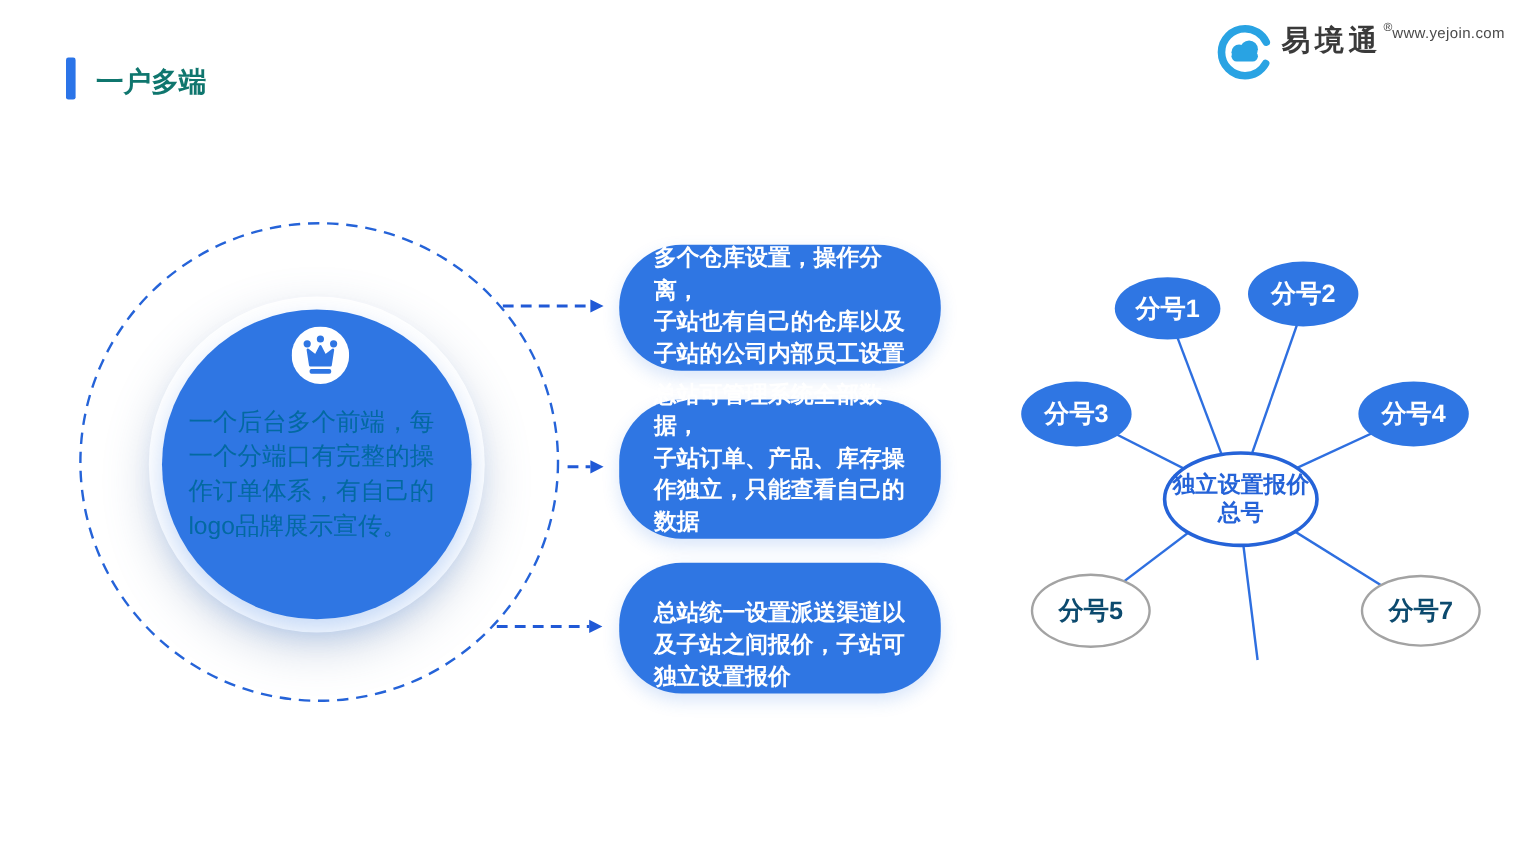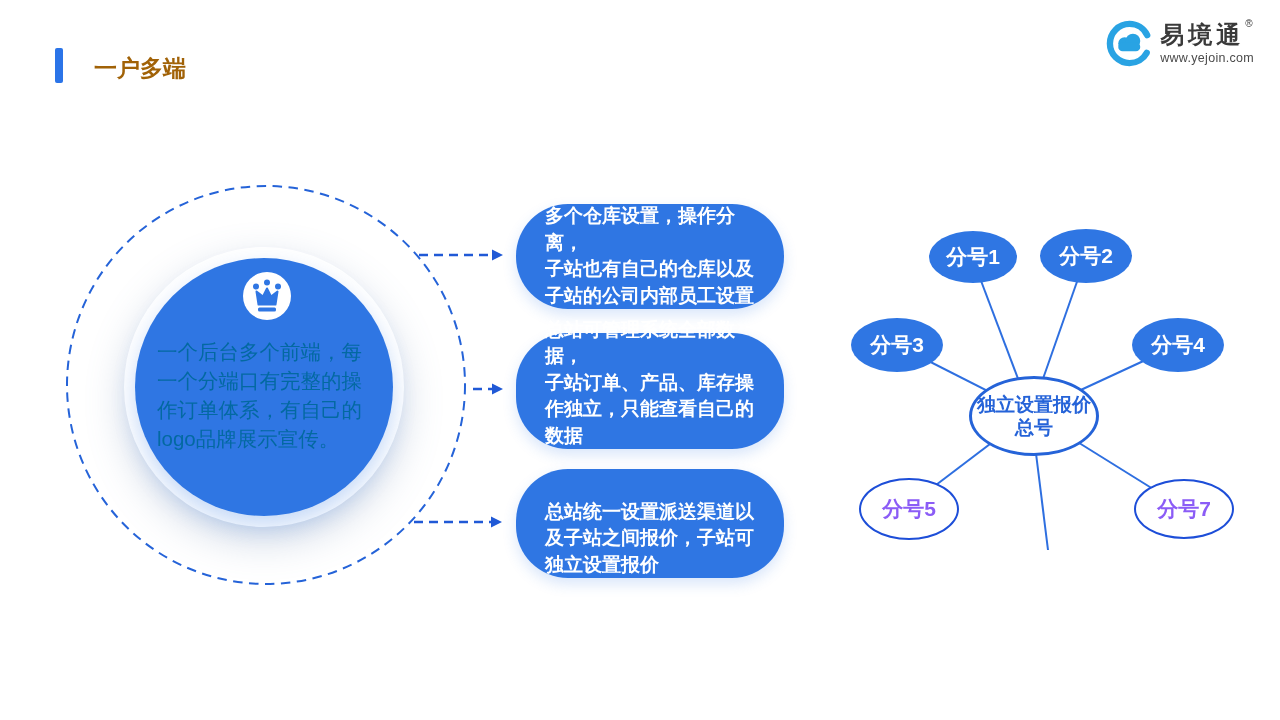--- a/index.html
+++ b/index.html
@@ -4,26 +4,26 @@
 <style>
   html,body{margin:0;padding:0;background:#e8e8e8;}
   .slide{position:relative;width:1280px;height:720px;background:#ffffff;overflow:hidden;
          font-family:"Liberation Sans","DejaVu Sans",sans-serif;}
   .decor{position:absolute;left:0;top:0;z-index:0;}
 
   
   .header{position:absolute;left:55px;top:48px;display:flex;align-items:flex-end;z-index:3;}
   .accent-bar{width:8px;height:35px;background:#2B74E8;border-radius:2px;margin-right:17px;margin-bottom:2px;}
   .title{font-size:30px;font-weight:700;color:#2878E8;letter-spacing:1px;line-height:38px;}
-  .subtitle{font-size:23px;font-weight:700;color:#a16207;margin-left:14px;line-height:34px;}
+  .subtitle{font-size:23px;font-weight:700;color:#0f766e;line-height:34px;}
 
   
   .logo{position:absolute;right:26px;top:20px;display:flex;align-items:flex-start;z-index:3;}
   .logo-icon{width:47px;height:47px;margin-right:7px;}
-  .logo-col{display:flex;flex-direction:column;}
+  .logo-col{display:flex;flex-direction:row;}
   .brand-row{display:flex;align-items:flex-start;}
   .brand{font-size:24px;font-weight:700;color:#3A3A3A;letter-spacing:4px;line-height:30px;}
   .reg{font-size:10px;color:#3A3A3A;margin-left:1px;margin-top:-2px;}
   .site{font-size:12.5px;color:#4A4A4A;line-height:15px;margin-top:1px;letter-spacing:0.3px;}
 
   
   .circle-white{position:absolute;left:124px;top:247px;width:280px;height:280px;border-radius:50%;
                 background:#ffffff;box-shadow:0 14px 38px rgba(96,125,173,0.30);z-index:1;}
   .circle-blue{position:absolute;left:135px;top:258px;width:258px;height:258px;border-radius:50%;
                background:#2F76E3;box-shadow:0 10px 22px rgba(47,118,227,0.28);z-index:2;}
@@ -38,25 +38,25 @@
           color:#ffffff;white-space:pre-line;}
   .fbox1{top:204px;height:105px;}
   .fbox2{top:333px;height:116px;}
   .fbox3{top:469px;height:109px;}
 
   
   .node{position:absolute;border-radius:50%;display:flex;align-items:center;justify-content:center;
         font-weight:700;z-index:2;text-align:center;}
   .node .lbl{white-space:pre-line;}
   .solid{background:#2F76E3;color:#ffffff;font-size:21px;}
-  .outline{background:#ffffff;border:2px solid #1d4ed8;color:#8b5cf6;font-size:21px;}
+  .outline{background:#ffffff;border:2px solid #a3a3a3;color:#0c4a6e;font-size:21px;}
   .hub{background:#ffffff;border:3px solid #2563D8;color:#2563D8;font-size:19px;line-height:23px;
        left:969px;top:376px;width:124px;height:74px;}
   .n1{left:929px;top:231px;width:88px;height:52px;}
-  .n2{left:1040px;top:229px;width:92px;height:54px;}
+  .n2{left:1040px;top:218px;width:92px;height:54px;}
   .n3{left:851px;top:318px;width:92px;height:54px;}
   .n4{left:1132px;top:318px;width:92px;height:54px;}
   .n5{left:859px;top:478px;width:96px;height:58px;}
   .n6{left:996px;top:523px;width:104px;height:54px;}
   .n7{left:1134px;top:479px;width:96px;height:56px;}
 </style>
 </head>
 <body>
 
 <div class="slide">

